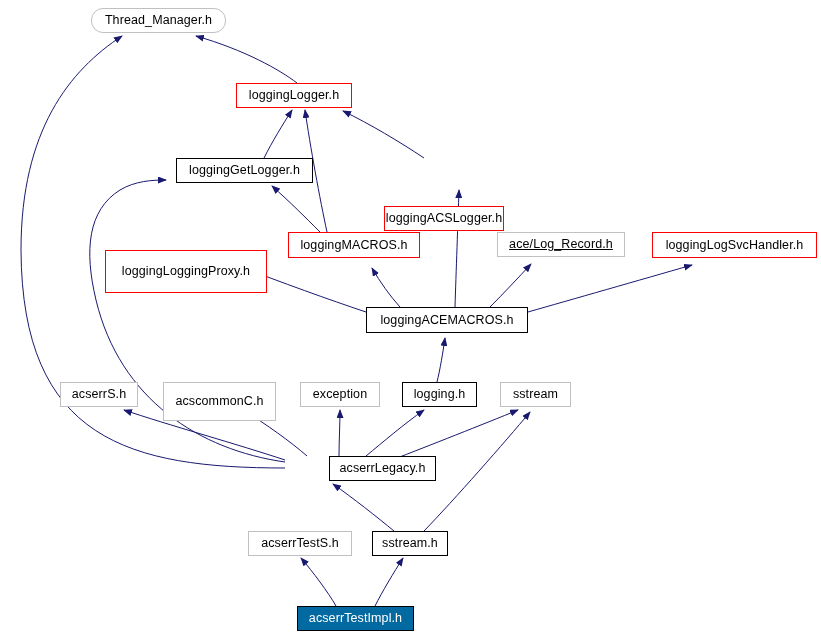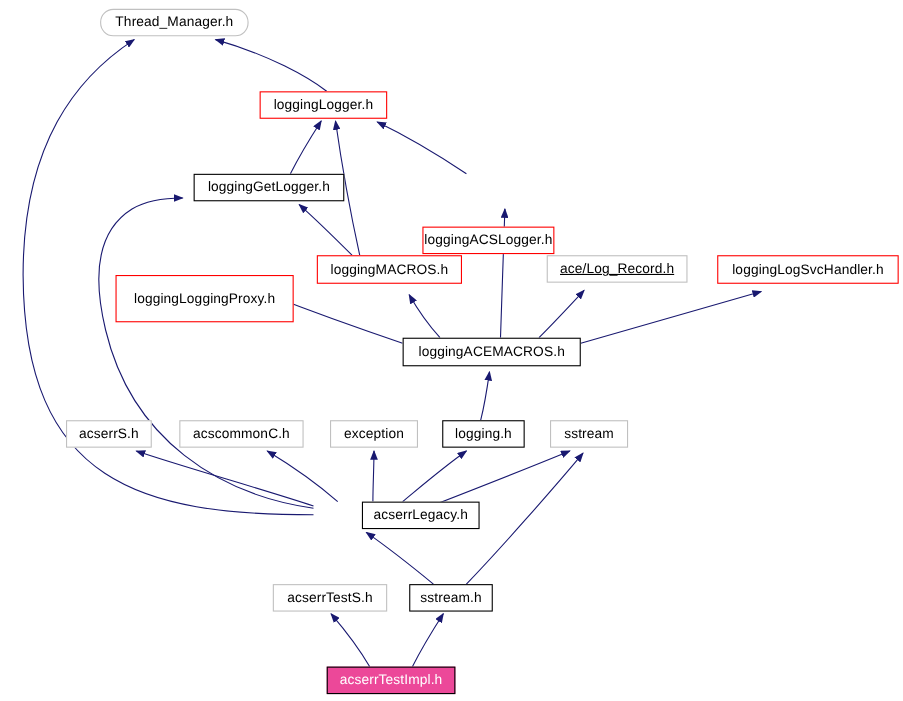--- a/index.html
+++ b/index.html
@@ -33,21 +33,21 @@
     white-space: nowrap;
     background: #ffffff;
     border: 1px solid #c0c0c0;
     color: #000000;
     letter-spacing: 0.1px;
   }
   .node.border-black { border-color: #000000; }
   .node.border-red   { border-color: #ff0000; align-items: center; }
   .node.border-grey  { border-color: #c0c0c0; }
   .node.fill-black {
-    background: #ec4899;
+    background: #0369a1;
     color: #ffffff;
     border-color: #000000;
   }
   .node-label {
     pointer-events: none;
   }
 </style>
 </head>
 <body>
 
@@ -107,21 +107,21 @@
       </div>
       <div class="node border-red" style="left: 652px; top: 232px; width: 165px; height: 26px;">
         <span class="node-label">loggingLogSvcHandler.h</span>
       </div>
       <div class="node border-black" style="left: 366px; top: 307px; width: 162px; height: 26px;">
         <span class="node-label">loggingACEMACROS.h</span>
       </div>
       <div class="node border-grey" style="left: 60px; top: 382px; width: 78px; height: 25px;">
         <span class="node-label">acserrS.h</span>
       </div>
-      <div class="node border-grey" style="left: 163px; top: 382px; width: 113px; height: 25px;">
+      <div class="node border-grey" style="left: 163px; top: 382px; width: 113px; height: 39px;">
         <span class="node-label">acscommonC.h</span>
       </div>
       <div class="node border-grey" style="left: 300px; top: 382px; width: 80px; height: 25px;">
         <span class="node-label">exception</span>
       </div>
       <div class="node border-black" style="left: 402px; top: 382px; width: 75px; height: 25px;">
         <span class="node-label">logging.h</span>
       </div>
       <div class="node border-grey" style="left: 500px; top: 382px; width: 71px; height: 25px;">
         <span class="node-label">sstream</span>

